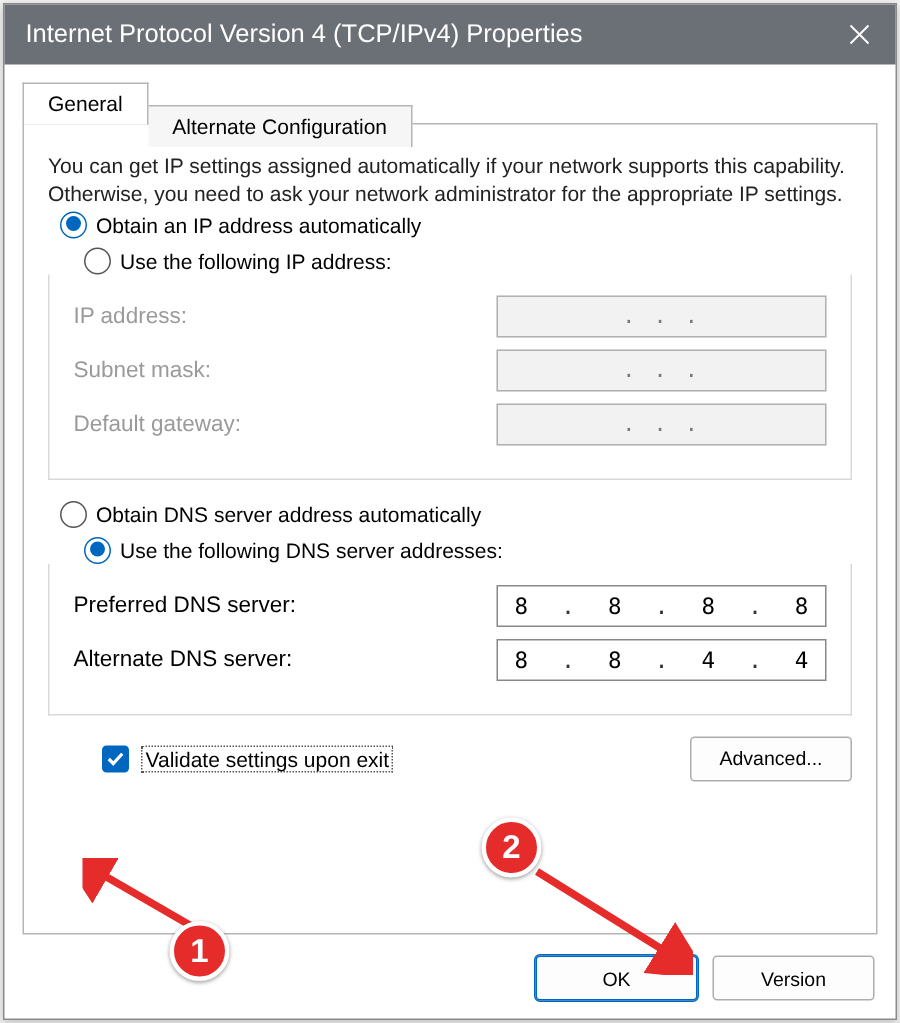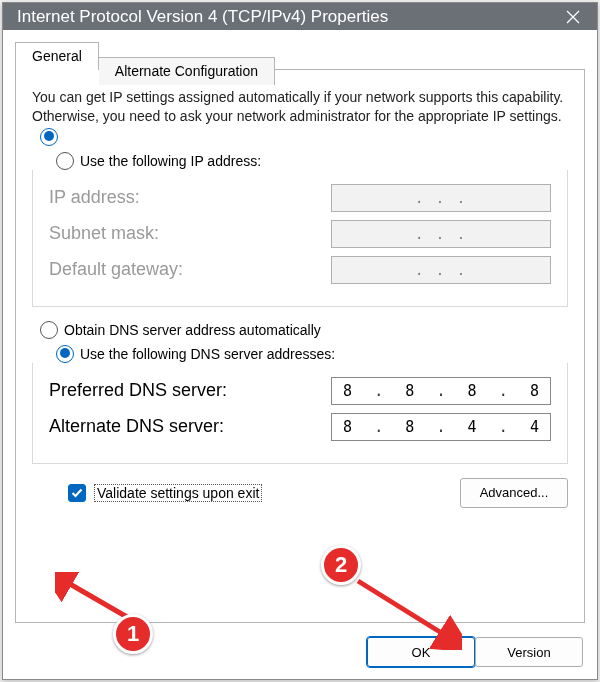--- a/index.html
+++ b/index.html
@@ -18,21 +18,21 @@
       margin: 2px;
       background: #fff;
       border: 1px solid #8a8a8a;
       box-shadow: 0 2px 6px rgba(0,0,0,0.2);
       display: flex;
       flex-direction: column;
     }
     .titlebar {
       background: #6b7077;
       color: #fff;
-      height: 27px;
+      height: 40px;
       display: flex;
       align-items: center;
       padding: 0 0 0 14px;
       font-size: 17px;
       justify-content: space-between;
     }
     .close-btn {
       width: 48px;
       height: 40px;
       display: flex;
@@ -112,21 +112,21 @@
       border-radius: 50%;
       top: 2.5px; left: 2.5px;
     }
     .field-row {
       display: flex;
       align-items: center;
       justify-content: space-between;
       margin: 8px 4px;
     }
     .field-label {
-      font-size: 18px;
+      font-size: 15px;
     }
     .field-label.disabled { color: #9a9a9a; }
     .ip-input {
       width: 220px; height: 28px;
       border: 1px solid #b0b0b0;
       background: #f2f2f2;
       display: flex;
       align-items: center;
       justify-content: center;
       color: #7a7a7a;
@@ -187,20 +187,21 @@
       padding: 0 14px;
       text-align: center;
     }
     .btn.primary {
       border-color: #0067c0;
       outline: 1px solid #0067c0;
     }
     .footer {
       display: flex;
       justify-content: flex-end;
+      gap: 10px;
       padding: 14px 2px 0;
     }
     .anno-circle {
       position: absolute;
       width: 40px; height: 40px;
       background: #e62b2b;
       border: 3px solid #fff;
       border-radius: 50%;
       color: #fff;
       font-weight: 700;
@@ -235,20 +236,21 @@
       <div class="tab active">General</div>
       <div class="tab inactive">Alternate Configuration</div>
     </div>
 
     <div class="tabpanel">
       <p class="desc">You can get IP settings assigned automatically if your network supports this capability. Otherwise, you need to ask your network administrator for the appropriate IP settings.</p>
 
       <div>
         <div class="radio-row">
           <span class="radio-outer selected"></span>
+          <span>Obtain an IP address automatically</span>
         </div>
         <div class="radio-row heading">
           <span class="radio-outer"></span>
           <span>Use the following IP address:</span>
         </div>
         <div class="group" style="border-top:none;margin-top:-6px;padding-top:6px;">
           <div class="field-row">
             <span class="field-label disabled">IP address:</span>
             <div class="ip-input">.     .     .</div>
           </div>

